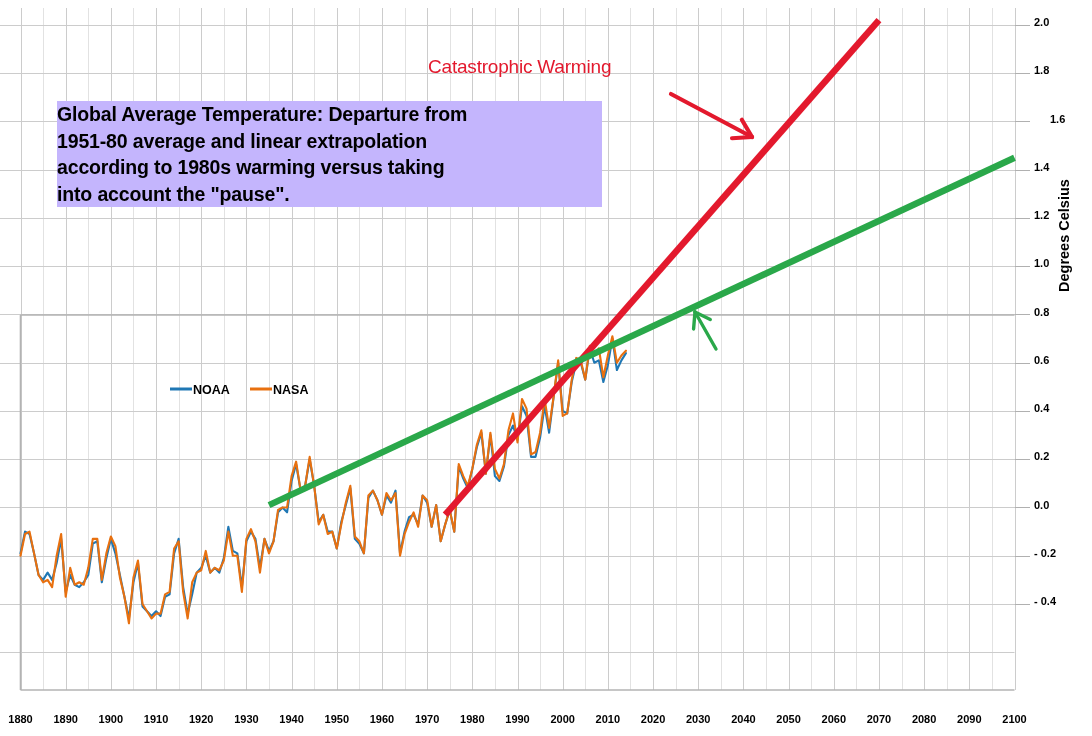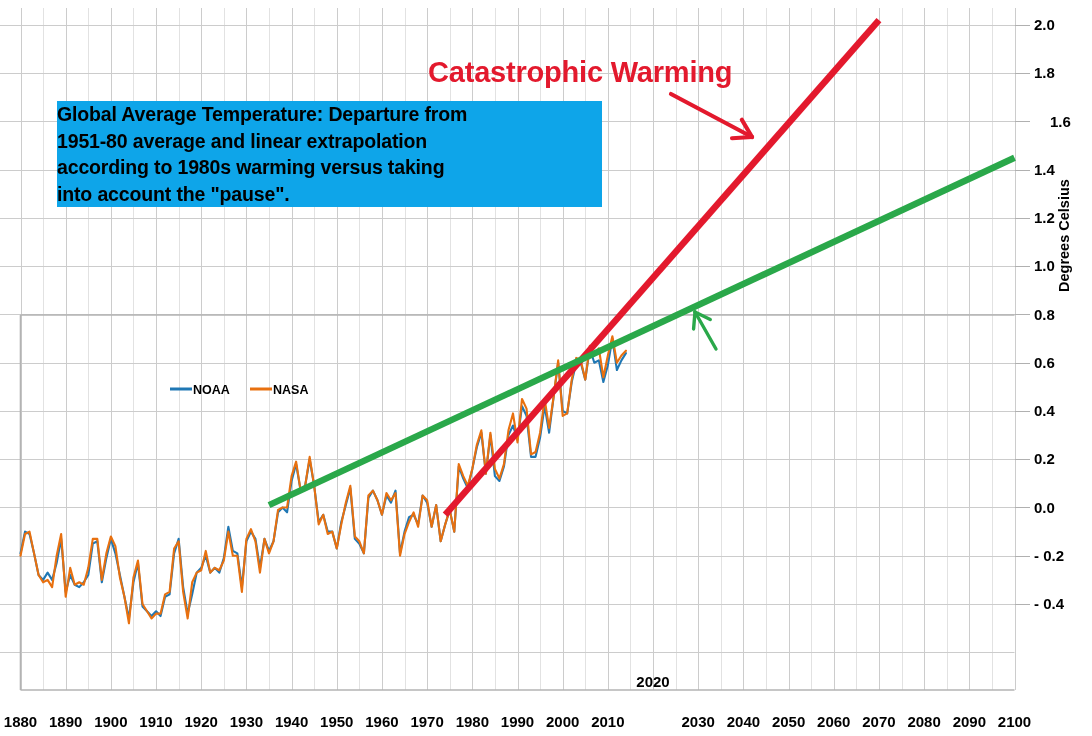--- a/index.html
+++ b/index.html
@@ -34,29 +34,29 @@
   }
   .title-block {
     position: absolute;
     left: 57px;
     top: 101px;
     width: 545px;
     font-size: 19.5px;
     font-weight: bold;
     line-height: 26.5px;
     color: #000000;
-    background: #0ea5e9;
+    background: #c4b5fd;
     letter-spacing: -0.15px;
   }
   .annot-red {
     position: absolute;
     left: 428px;
     top: 56px;
-    font-size: 29px;
-    font-weight: bold;
+    font-size: 19px;
+    font-weight: normal;
     color: #e3192d;
     white-space: nowrap;
     letter-spacing: -0.2px;
   }
   .annot-green {
     position: absolute;
     left: 638px;
     top: 362px;
     font-size: 22px;
     font-weight: bold;
@@ -72,21 +72,21 @@
     font-size: 14.5px;
     font-weight: bold;
     color: #000000;
     transform: rotate(-90deg);
     transform-origin: left top;
     white-space: nowrap;
     letter-spacing: 0px;
   }
   .tick-x, .tick-y {
     position: absolute;
-    font-size: 15px;
+    font-size: 11px;
     font-weight: bold;
     color: #000000;
     white-space: nowrap;
   }
   .tick-x {
     text-align: center;
     transform: translateX(-50%);
     margin-top: 11px;
   }
   .tick-y {
@@ -238,21 +238,21 @@
         <div class="tick-x" style="left: 201.227px; top: 702px;">1920</div>
         <div class="tick-x" style="left: 246.409px; top: 702px;">1930</div>
         <div class="tick-x" style="left: 291.591px; top: 702px;">1940</div>
         <div class="tick-x" style="left: 336.773px; top: 702px;">1950</div>
         <div class="tick-x" style="left: 381.955px; top: 702px;">1960</div>
         <div class="tick-x" style="left: 427.136px; top: 702px;">1970</div>
         <div class="tick-x" style="left: 472.318px; top: 702px;">1980</div>
         <div class="tick-x" style="left: 517.5px; top: 702px;">1990</div>
         <div class="tick-x" style="left: 562.682px; top: 702px;">2000</div>
         <div class="tick-x" style="left: 607.864px; top: 702px;">2010</div>
-        <div class="tick-x" style="left: 653.045px; top: 662px; text-align: right;">2020</div>
+        <div class="tick-x" style="left: 653.045px; top: 702px; text-align: right;">2020</div>
         <div class="tick-x" style="left: 698.227px; top: 702px;">2030</div>
         <div class="tick-x" style="left: 743.409px; top: 702px;">2040</div>
         <div class="tick-x" style="left: 788.591px; top: 702px;">2050</div>
         <div class="tick-x" style="left: 833.773px; top: 702px;">2060</div>
         <div class="tick-x" style="left: 878.955px; top: 702px;">2070</div>
         <div class="tick-x" style="left: 924.136px; top: 702px;">2080</div>
         <div class="tick-x" style="left: 969.318px; top: 702px;">2090</div>
         <div class="tick-x" style="left: 1014.5px; top: 702px;">2100</div>
       </div>
     <div id="y-tick-layer">

